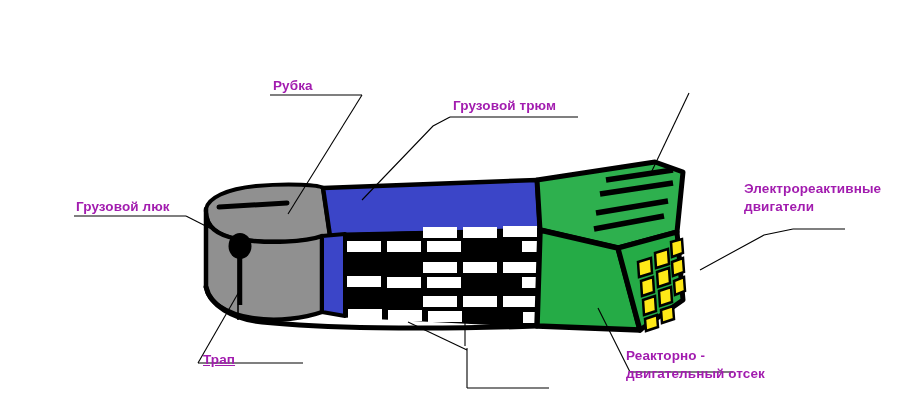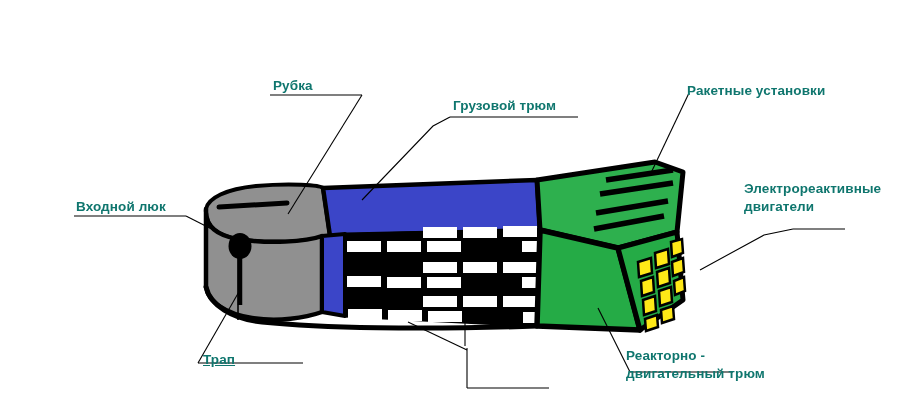--- a/index.html
+++ b/index.html
@@ -20,21 +20,21 @@
     left: 0;
     top: 0;
     width: 900px;
     height: 409px;
   }
   .callout {
     position: absolute;
     font-family: "Liberation Sans", sans-serif;
     font-weight: bold;
     font-size: 13.5px;
-    color: #0f766e;
+    color: #a21caf;
     line-height: 1.35;
     white-space: pre;
     letter-spacing: 0.1px;
   }
   .callout.two-line {
     white-space: pre-line;
   }
 </style>
 </head>
 <body>
@@ -156,26 +156,25 @@
       <path d="M 630,372 L 598,308"></path>
 
     </g>
 
   </svg>
 
   <div class="callout" style="left:273px; top:77px;">Рубка</div>
 
   <div class="callout" style="left:453px; top:97px;">Грузовой трюм</div>
 
-  <div class="callout" style="left:687px; top:82px;">Ракетные установки</div>
 
-  <div class="callout" style="left:76px; top:198px;">Входной люк</div>
+  <div class="callout" style="left:76px; top:198px;">Грузовой люк</div>
 
   <div class="callout two-line" style="left:744px; top:180px;">Электрореактивные
 двигатели</div>
 
   <div class="callout" style="left:203px; top:351px;text-decoration:underline;">Трап</div>
 
 
   <div class="callout two-line" style="left:626px; top:347px;">Реакторно -
-двигательный трюм</div>
+двигательный отсек</div>
 
 </div>
 
 </body></html>

